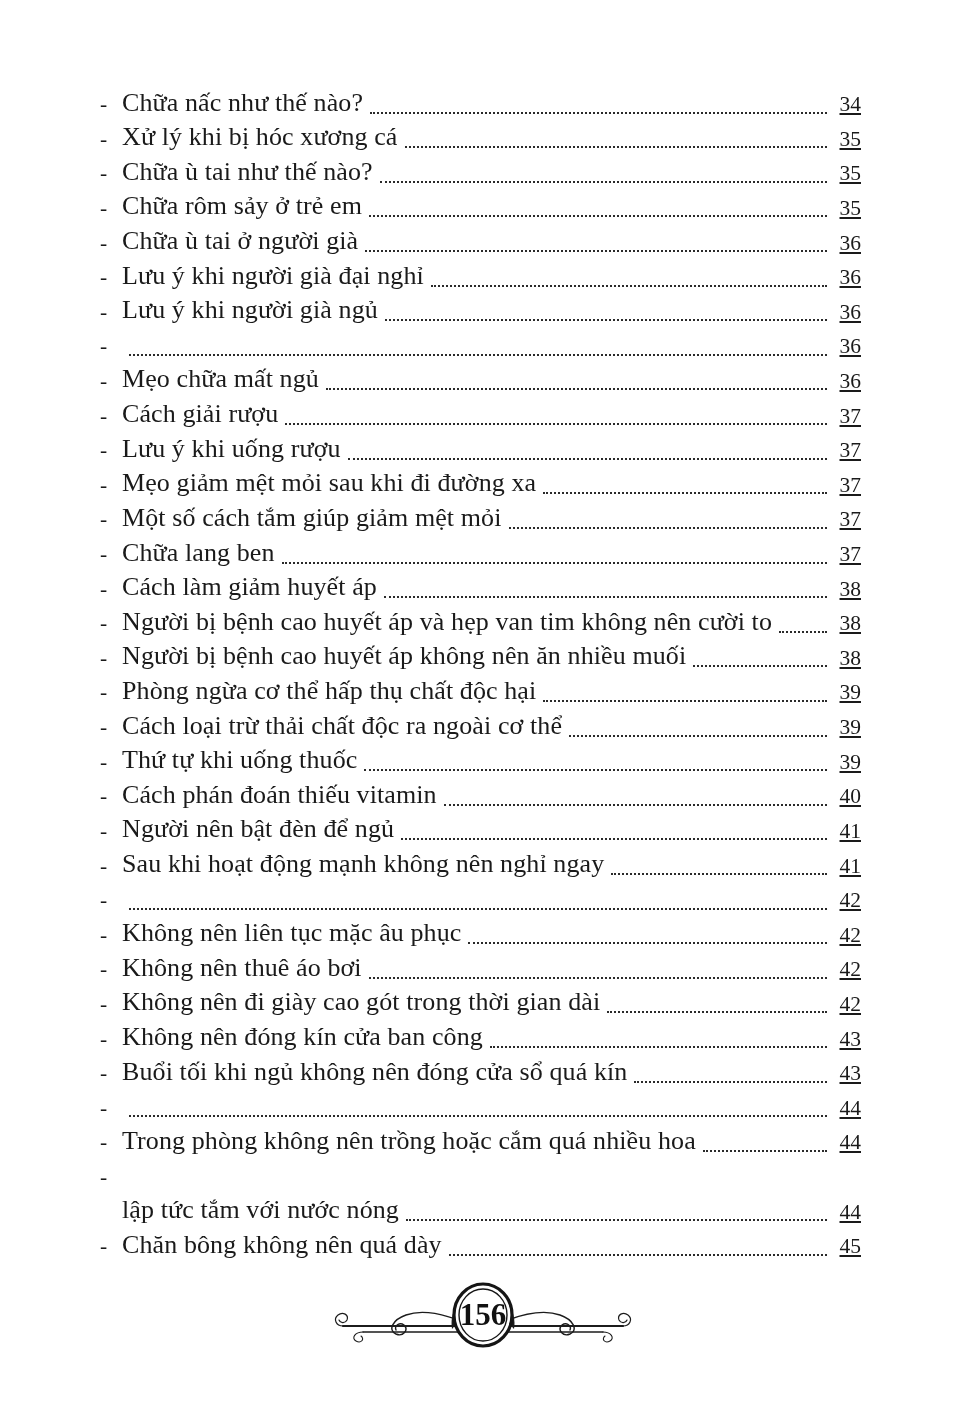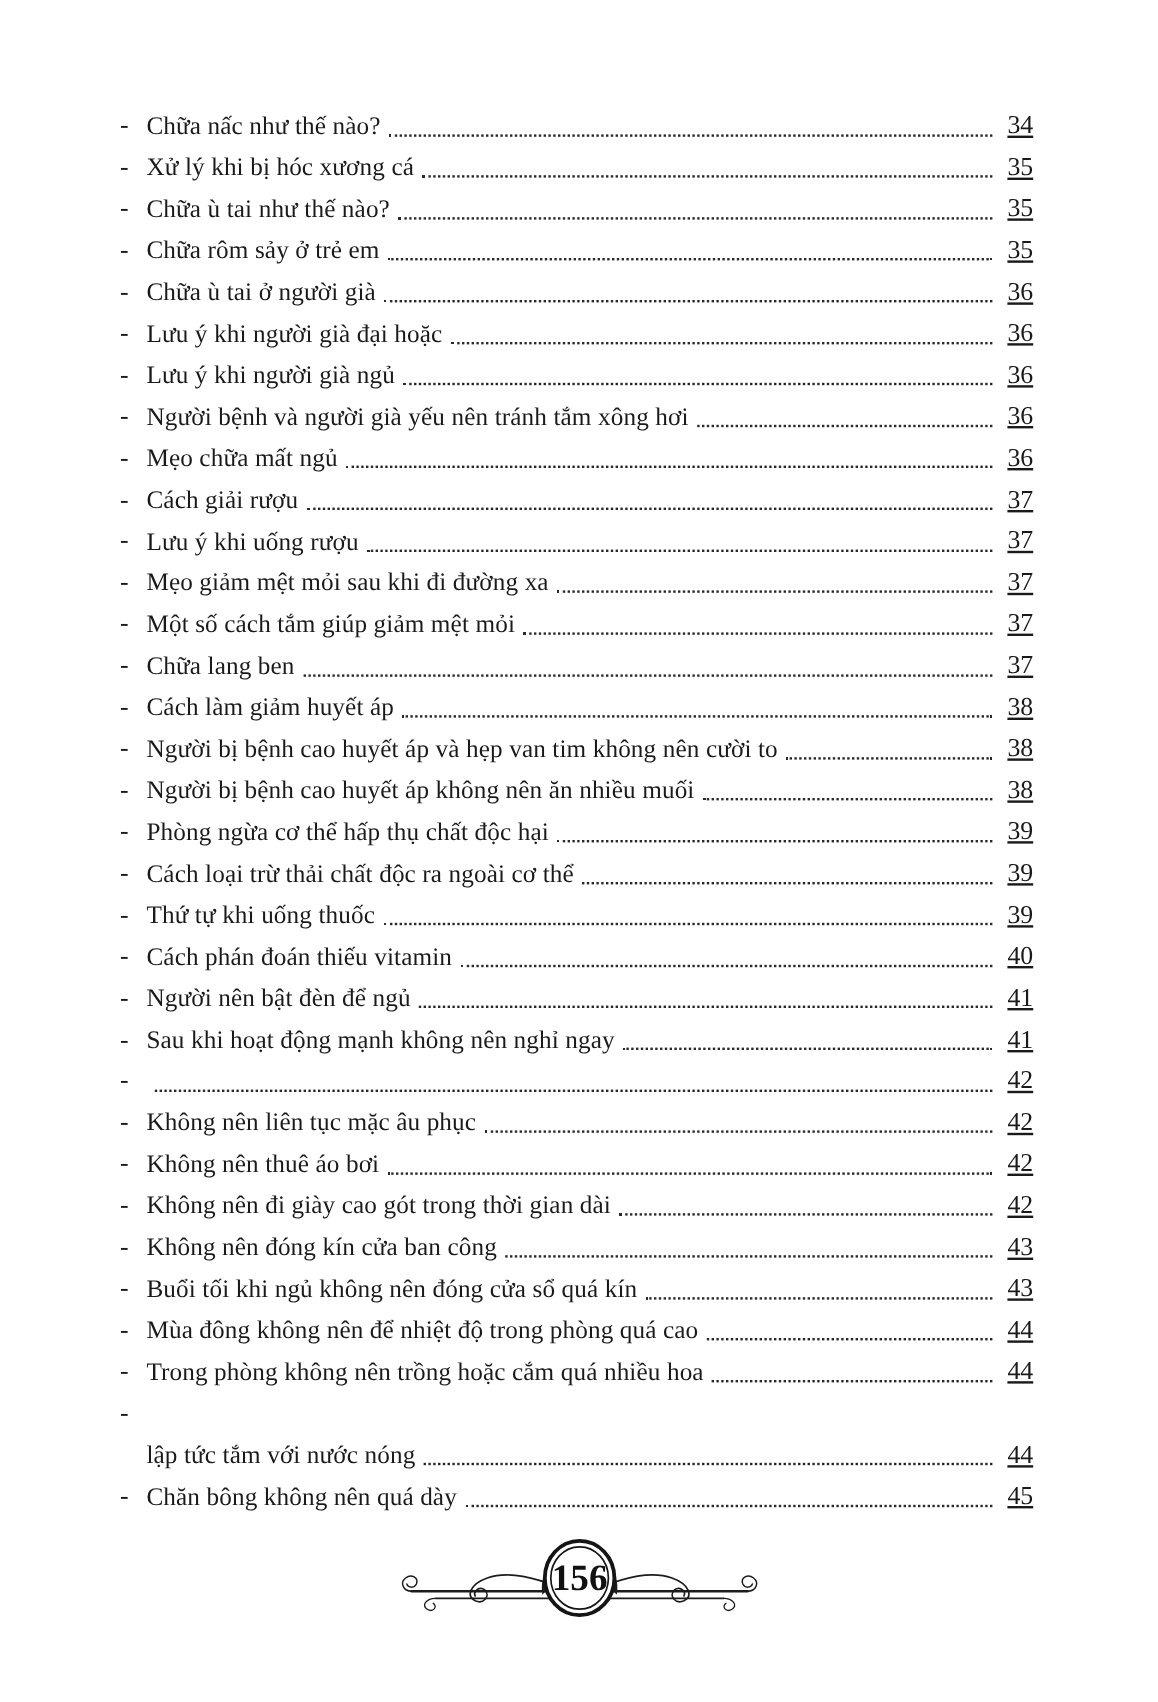--- a/index.html
+++ b/index.html
@@ -23,21 +23,21 @@
     box-sizing: border-box;
     padding-bottom: 7px;
   }
   .dash {
     width: 22px;
     flex: 0 0 22px;
     font-size: 21.5px;
     line-height: 1;
   }
   .label {
-    font-size: 21px;
+    font-size: 26px;
     line-height: 1;
     letter-spacing: 0.1px;
     white-space: nowrap;
   }
   .dots {
     flex: 1 1 auto;
     border-bottom: 2px dotted #2a2a2a;
     margin: 0 4px 2px 7px;
     min-width: 0;
   }
@@ -96,33 +96,32 @@
       <span class="pagenum">35</span>
     </div>
       <div class="toc-row">
       <span class="dash">-</span>
       <span class="label">Chữa ù tai ở người già</span>
       <span class="dots"></span>
       <span class="pagenum">36</span>
     </div>
       <div class="toc-row">
       <span class="dash">-</span>
-      <span class="label">Lưu ý khi người già đại hoặc</span>
+      <span class="label">Lưu ý khi người già đại nghỉ</span>
       <span class="dots"></span>
       <span class="pagenum">36</span>
     </div>
       <div class="toc-row">
       <span class="dash">-</span>
       <span class="label">Lưu ý khi người già ngủ</span>
       <span class="dots"></span>
       <span class="pagenum">36</span>
     </div>
       <div class="toc-row">
       <span class="dash">-</span>
-      <span class="label">Người bệnh và người già yếu nên tránh tắm xông hơi</span>
       <span class="dots"></span>
       <span class="pagenum">36</span>
     </div>
       <div class="toc-row">
       <span class="dash">-</span>
       <span class="label">Mẹo chữa mất ngủ</span>
       <span class="dots"></span>
       <span class="pagenum">36</span>
     </div>
       <div class="toc-row">
@@ -239,21 +238,20 @@
       <span class="pagenum">43</span>
     </div>
       <div class="toc-row">
       <span class="dash">-</span>
       <span class="label">Buổi tối khi ngủ không nên đóng cửa sổ quá kín</span>
       <span class="dots"></span>
       <span class="pagenum">43</span>
     </div>
       <div class="toc-row">
       <span class="dash">-</span>
-      <span class="label">Mùa đông không nên để nhiệt độ trong phòng quá cao</span>
       <span class="dots"></span>
       <span class="pagenum">44</span>
     </div>
       <div class="toc-row">
       <span class="dash">-</span>
       <span class="label">Trong phòng không nên trồng hoặc cắm quá nhiều hoa</span>
       <span class="dots"></span>
       <span class="pagenum">44</span>
     </div>
       <div class="toc-row">

